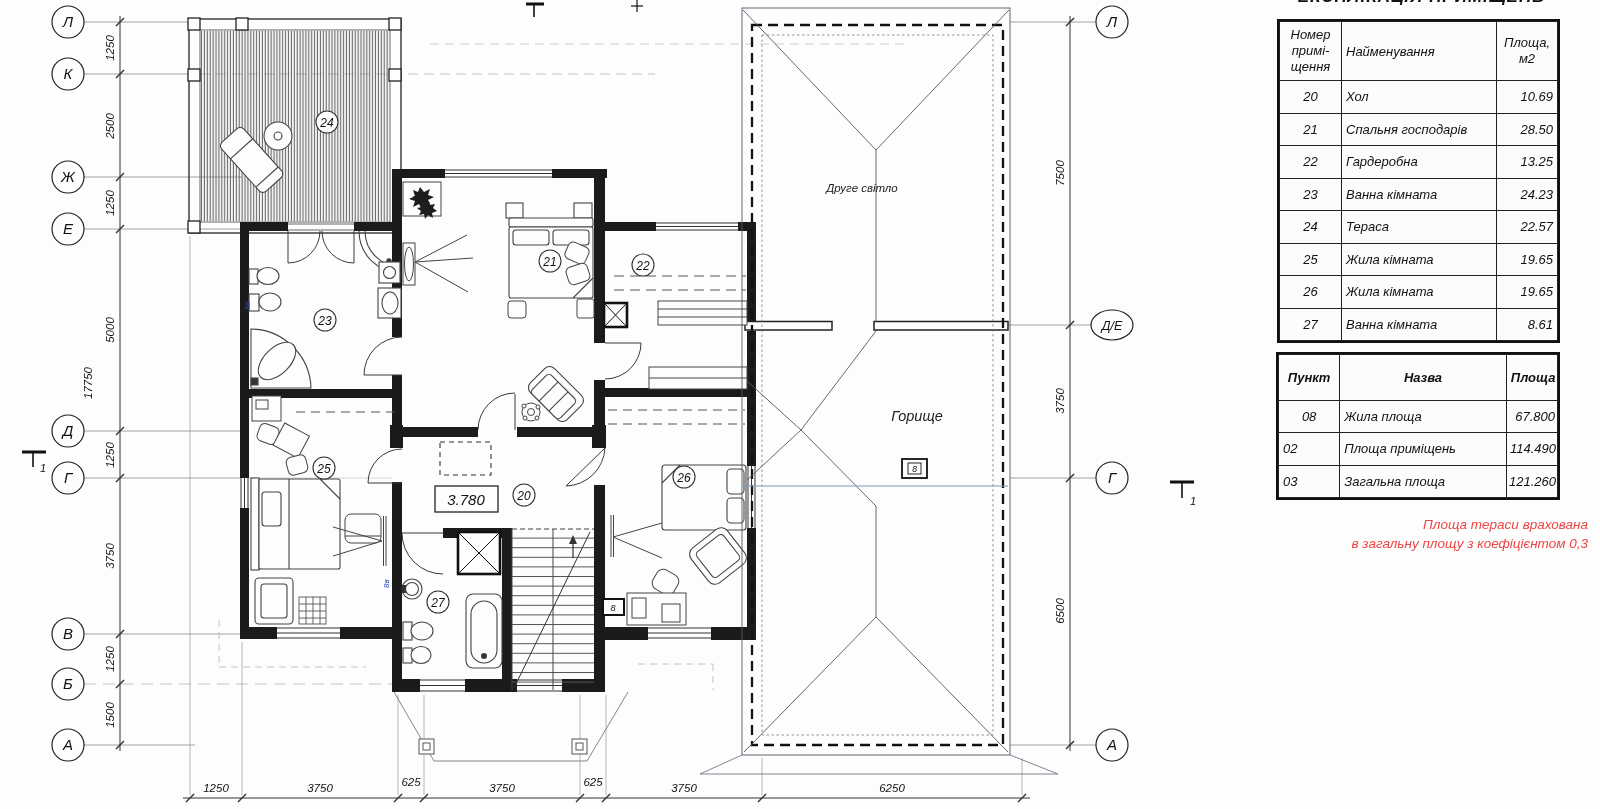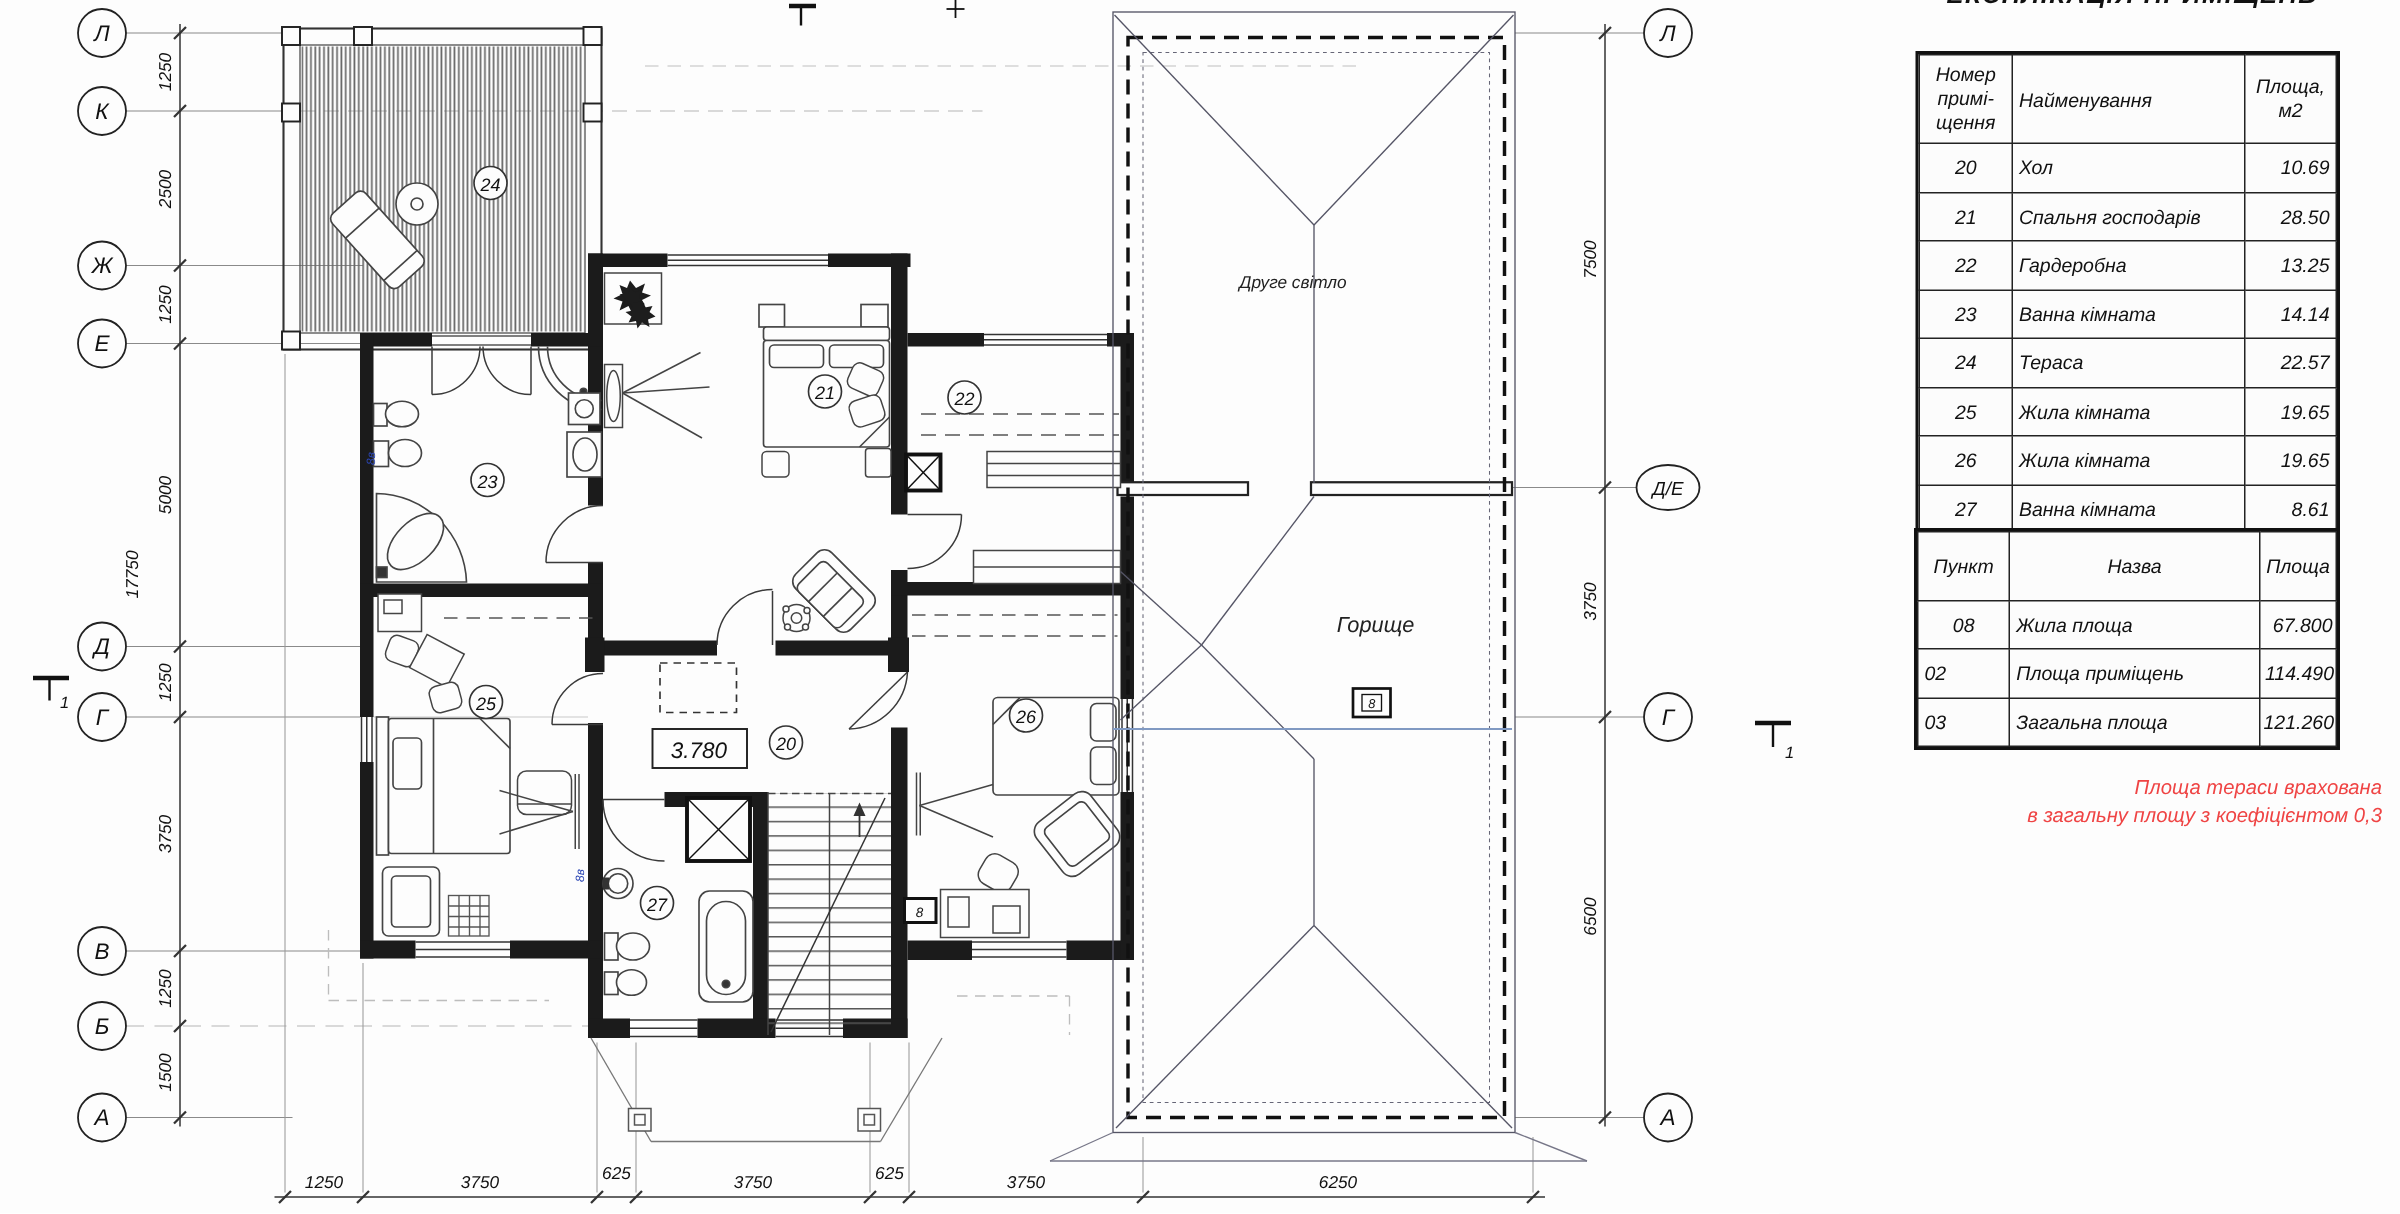--- a/index.html
+++ b/index.html
@@ -674,21 +674,21 @@
 
 <g>
 <rect x="902" y="459" width="25" height="19" fill="#fdfdfd" stroke="#111" stroke-width="1.8"></rect>
 <rect x="908" y="463" width="13" height="11" fill="none" stroke="#111" stroke-width="0.9"></rect>
 <text x="914.5" y="472" font-size="8.5" font-style="italic" fill="#111" text-anchor="middle">8</text>
 </g>
 </svg>
 
 <div style="position:absolute;left:1280px;top:-13px;width:283px;text-align:center;font-size:17px;font-weight:bold;font-style:italic;letter-spacing:1px;color:#111;">ЕКСПЛІКАЦІЯ ПРИМІЩЕНЬ</div>
 
-<div class="tbl" style="left:1277px;top:34px;width:283px;height:324px;">
+<div class="tbl" style="left:1277px;top:19px;width:283px;height:324px;">
 <table>
 <colgroup>
           <col style="width:62px">
           <col style="width:155px">
           <col style="width:61px">
         </colgroup>
 <tbody>
           <tr style="height:59px;">
  <td style="text-align:center;line-height:1.25;">Номер<br>примі-<br>щення</td>
  <td style="text-align:left;">Найменування</td>
@@ -705,21 +705,21 @@
             <td style="text-align:right;">28.50</td>
           </tr>
 <tr>
             <td style="text-align:center;">22</td>
             <td>Гардеробна</td>
             <td style="text-align:right;">13.25</td>
           </tr>
 <tr>
             <td style="text-align:center;">23</td>
             <td>Ванна кімната</td>
-            <td style="text-align:right;">14.14</td>
+            <td style="text-align:right;">24.23</td>
           </tr>
 <tr>
             <td style="text-align:center;">24</td>
             <td>Тераса</td>
             <td style="text-align:right;">22.57</td>
           </tr>
 <tr>
             <td style="text-align:center;">25</td>
             <td>Жила кімната</td>
             <td style="text-align:right;">19.65</td>
@@ -739,21 +739,21 @@
 </div>
 
 <div class="tbl" style="left:1276px;top:352px;width:284px;height:148px;">
 <table>
 <colgroup>
           <col style="width:61px">
           <col style="width:166px">
           <col style="width:51px">
         </colgroup>
 <tbody>
-<tr style="height:46px;">
+<tr style="height:46px;font-weight:bold;">
  <td style="text-align:center;">Пункт</td>
  <td style="text-align:center;">Назва</td>
  <td style="text-align:center;">Площа</td>
 </tr>
 <tr>
             <td style="text-align:center;">08</td>
             <td>Жила площа</td>
             <td style="text-align:right;padding:0 2px;">67.800</td>
           </tr>
 <tr>

